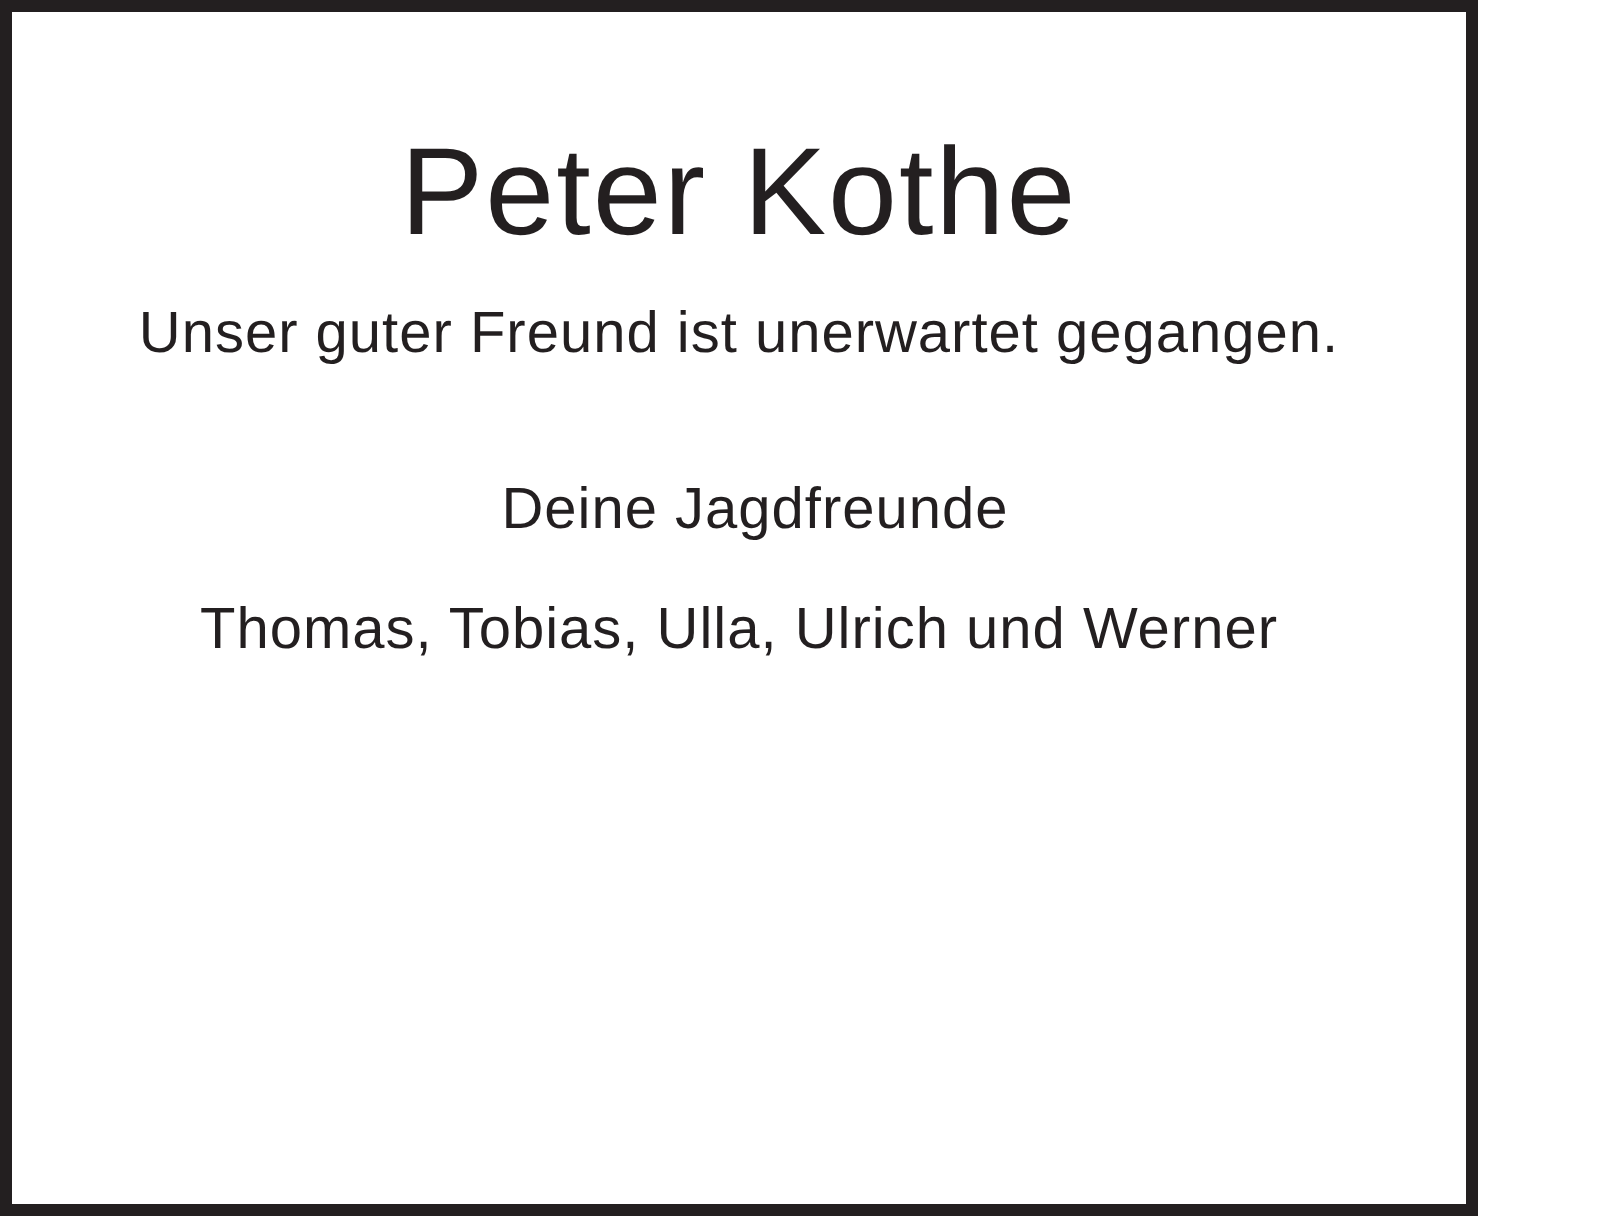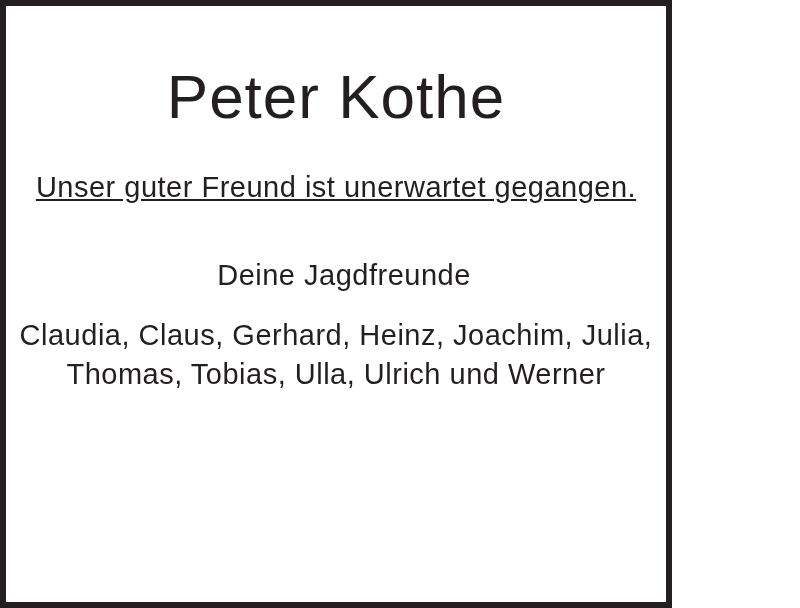--- a/index.html
+++ b/index.html
@@ -14,44 +14,43 @@
   body{
     width:800px;
     height:608px;
     background:var(--bg);
     font-family:"Liberation Sans", sans-serif;
     color:var(--ink);
     overflow:hidden;
   }
   .frame{
     box-sizing:border-box;
-    width:672px;
+    width:739px;
     height:608px;
     border:6px solid var(--frame);
     background:var(--bg);
   }
   .notice{
     width:100%;
     height:100%;
     text-align:center;
   }
   .deceased-name{
     margin:58px 0 0 0;
     font-size:62px;
     font-weight:400;
     line-height:1.05;
     letter-spacing:1px;
   }
   .opening-line{
-    margin:40px 0 0 0;
+    margin:20px 0 0 0;
     font-size:29px;
     font-weight:400;
     line-height:1.25;
     letter-spacing:0.5px;
-    text-decoration:underline;
   }
   .remembrance-line{
     margin:66px 0 0 0;
     font-size:29px;
     line-height:1.25;
     letter-spacing:0.5px;
   }
   .closing-group{
     margin:52px 0 0 16px;
     font-size:29px;
@@ -75,18 +74,17 @@
   <div class="notice">
 
     <h1 class="deceased-name">Peter Kothe</h1>
 
     <p class="opening-line">Unser guter Freund ist unerwartet gegangen.</p>
 
 
     <p class="closing-group">Deine Jagdfreunde</p>
 
     <div class="names-block">
-      <div class="names-line">Claudia, Claus, Gerhard, Heinz, Joachim, Julia,</div>
       <div class="names-line">Thomas, Tobias, Ulla, Ulrich und Werner</div>
     </div>
 
   </div>
 </div>
 
 </body></html>

